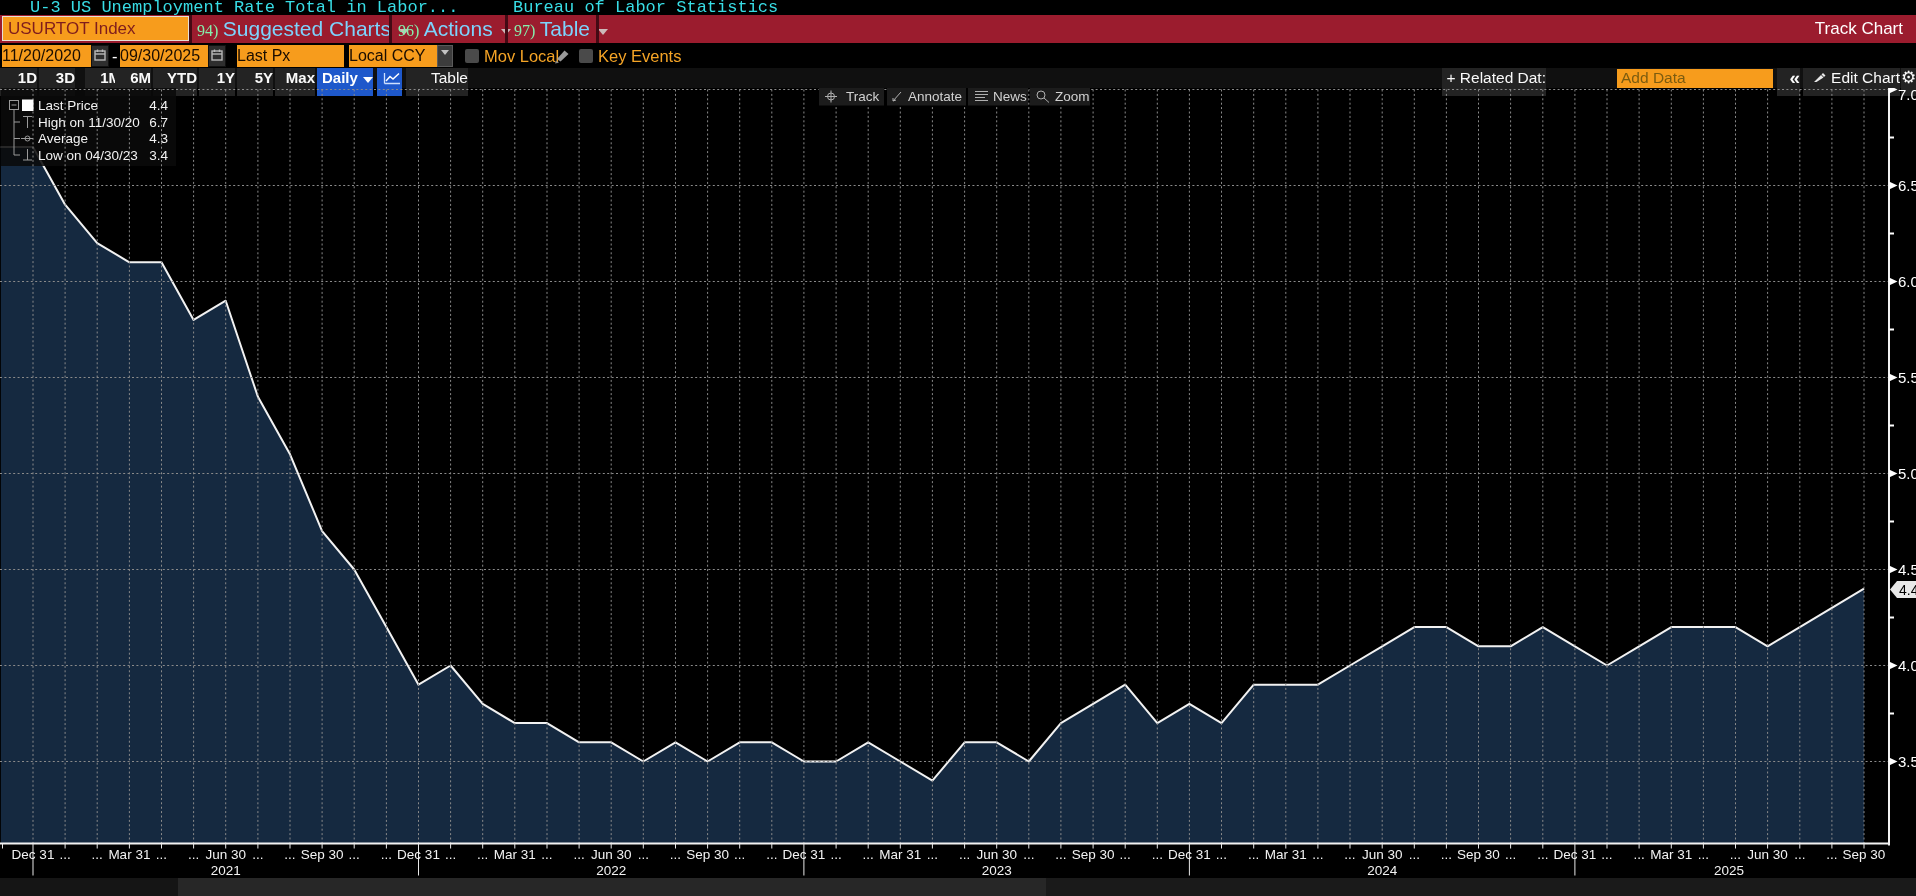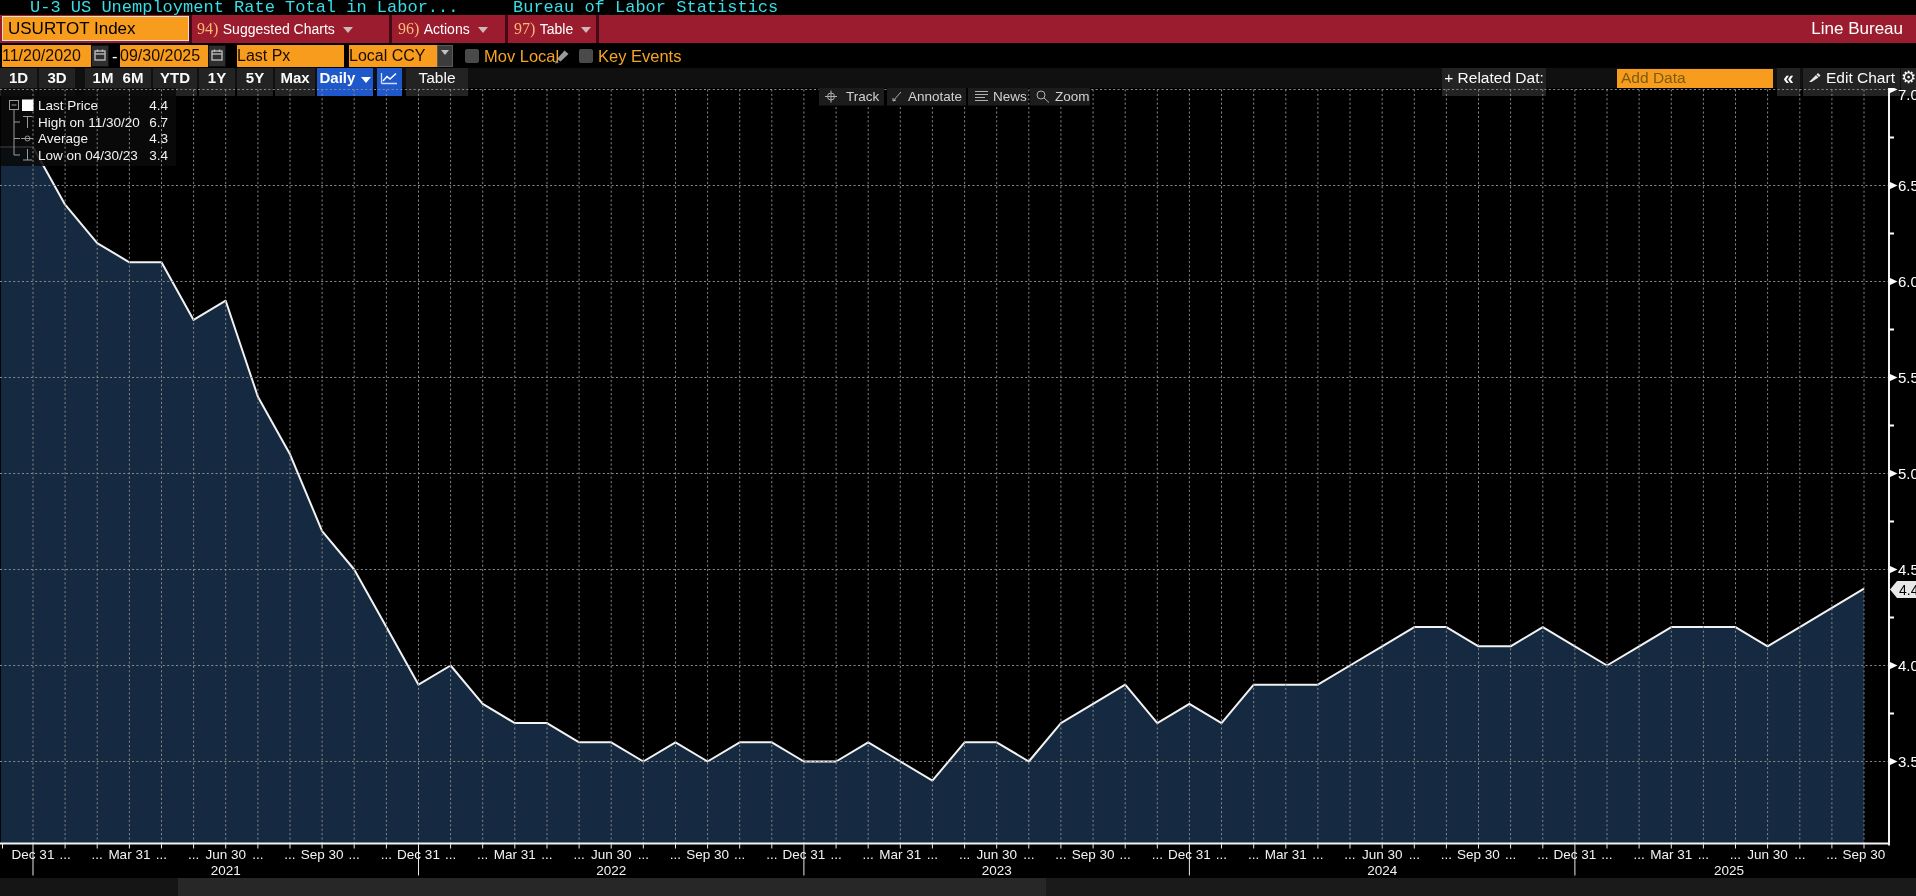--- a/index.html
+++ b/index.html
@@ -1,32 +1,32 @@
 <!DOCTYPE html>
 <html><head><meta charset="utf-8"><style>
 *{margin:0;padding:0;box-sizing:border-box}
 html,body{width:1916px;height:896px;background:#000;overflow:hidden;font-family:"Liberation Sans",sans-serif}
 .mono{font-family:"Liberation Mono",monospace}
 #r1{position:absolute;left:0;top:0;width:1916px;height:15px;background:#000}
 #r1 span{position:absolute;top:-2px;font-size:17px;color:#38dde5;white-space:pre}
 #r2{position:absolute;left:0;top:15px;width:1916px;height:28px;background:#9b1c2e}
 .sep{position:absolute;top:0;width:3px;height:28px;background:#430a14}
-#usur{position:absolute;left:2px;top:1px;width:187px;height:25px;background:#f79c1c;border:1px solid #e6e0d8;color:#000000;font-size:17px;line-height:23px;padding-left:5px}
-.mnum{font-family:"Liberation Serif",serif;color:#fdba74;font-size:16px}
-.mlab{color:#ffffff;font-size:14px}
+#usur{position:absolute;left:2px;top:1px;width:187px;height:25px;background:#f79c1c;border:1px solid #e6e0d8;color:#7f1d1d;font-size:17px;line-height:23px;padding-left:5px}
+.mnum{font-family:"Liberation Serif",serif;color:#86efac;font-size:16px}
+.mlab{color:#7dd3fc;font-size:21px}
 .mitem{position:absolute;top:0;height:28px;line-height:27px}
 .dtri{display:inline-block;width:0;height:0;border-left:5px solid transparent;border-right:5px solid transparent;border-top:6px solid #cdb9b9;margin-left:8px;margin-bottom:1px}
 #linechart{position:absolute;right:13px;top:0;height:28px;line-height:27px;color:#fff;font-size:17px}
 #r3{position:absolute;left:0;top:43px;width:1916px;height:25px;background:#000}
 .obox{position:absolute;top:2px;height:22px;background:#f79c1c;color:#1a0d00;font-size:16px;line-height:21px;padding-left:0}
 .calbox{position:absolute;top:2px;width:18px;height:22px;background:#2e2e2e;border:1px solid #111}
 .amber{position:absolute;top:2px;height:22px;line-height:22px;color:#f5a426;font-size:16.5px}
 .chk{position:absolute;top:6px;width:14px;height:14px;background:#4a4a4a;border-radius:2px}
 #r4{position:absolute;left:0;top:68px;width:1916px;height:20px;background:#101010}
-.pbtn{position:absolute;top:0;height:28px;background:#232323;color:#fafafa;font-size:15px;font-weight:bold;text-align:center;line-height:19px}
+.pbtn{position:absolute;top:0;height:28px;background:#232323;color:#fafafa;font-size:15px;font-weight:bold;text-align:right;line-height:19px}
 .blue{background:#1e58cb!important;color:#ffffff}
 #chart{position:absolute;left:0;top:88px;width:1916px;height:808px}
 svg text{font-family:"Liberation Sans",sans-serif}
 .gv{stroke:#8a8a8a;stroke-width:1;stroke-dasharray:2,2.4}
 .gh{stroke:#8a8a8a;stroke-width:1;stroke-dasharray:2,2.4}
 .ax{stroke:#f2f2f2;stroke-width:2}
 .tick{stroke:#e8e8e8;stroke-width:1}
 .ylab{fill:#ffffff;font-size:15px}
 .xlab{fill:#f2f2f2;font-size:13.5px}
 .leg{fill:#f2f2f2;font-size:13.5px}
@@ -39,21 +39,21 @@
   </div>
 <div id="r2">
  <div id="usur">USURTOT Index</div>
  <div class="sep" style="left:189px"></div>
  <div class="mitem" style="left:197px"><span class="mnum">94)</span> <span class="mlab">Suggested Charts</span><span class="dtri"></span></div>
  <div class="sep" style="left:389px"></div>
  <div class="mitem" style="left:398px"><span class="mnum">96)</span> <span class="mlab">Actions</span><span class="dtri"></span></div>
  <div class="sep" style="left:505px"></div>
  <div class="mitem" style="left:514px"><span class="mnum">97)</span> <span class="mlab">Table</span><span class="dtri"></span></div>
  <div class="sep" style="left:596px"></div>
- <div id="linechart">Line Bureau</div>
+ <div id="linechart">Track Chart</div>
 </div>
 <div id="r3">
  <div class="obox" style="left:2px;width:89px">11/20/2020</div>
  <div class="calbox" style="left:91px"><svg width="16" height="20">
         <rect x="3" y="5" width="10" height="9" fill="none" stroke="#b8b8b8" stroke-width="1.4"></rect>
         <line x1="3" y1="8" x2="13" y2="8" stroke="#b8b8b8" stroke-width="1.4"></line>
         <line x1="5.5" y1="3.5" x2="5.5" y2="6" stroke="#b8b8b8" stroke-width="1.4"></line>
         <line x1="10.5" y1="3.5" x2="10.5" y2="6" stroke="#b8b8b8" stroke-width="1.4"></line>
       </svg></div>
  <div class="amber" style="left:112px;color:#fff">-</div>

